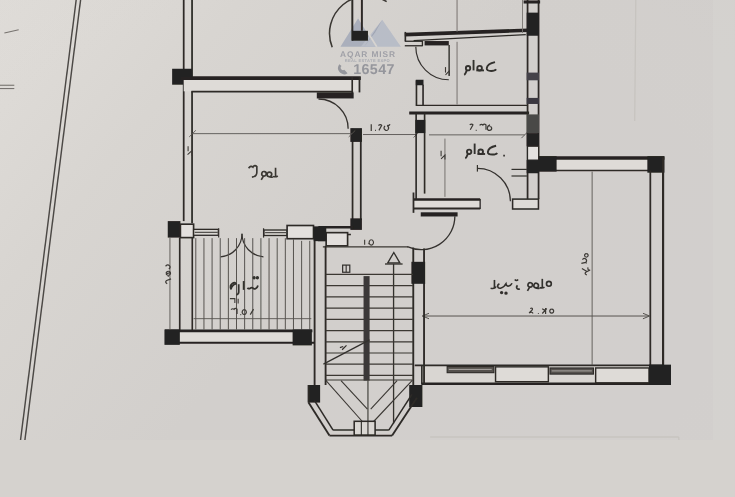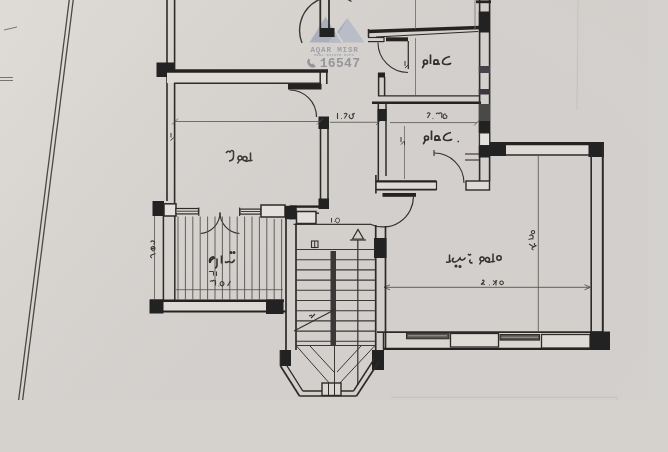--- a/index.html
+++ b/index.html
@@ -1,16 +1,16 @@
 <!DOCTYPE html>
 <html><head>
 <meta charset="utf-8">
 <style>
 html,body{margin:0;padding:0;background:#d5d2ce;}
-#wrap{width:668px;height:400px;position:relative;overflow:hidden;font-family:Liberation Mono, monospace;}
+#wrap{width:668px;height:400px;position:relative;overflow:hidden;font-family:Liberation Sans, sans-serif;}
 </style>
 </head>
 <body>
 <div id="wrap">
 <svg width="668" height="452" viewBox="0 0 668 452" xmlns="http://www.w3.org/2000/svg">
 <defs>
 <linearGradient id="paper" x1="0" y1="0" x2="1" y2="0.55">
 <stop offset="0" stop-color="#e0ddd9"></stop>
 <stop offset="0.25" stop-color="#d8d5d1"></stop>
 <stop offset="0.55" stop-color="#d2cfcc"></stop>

